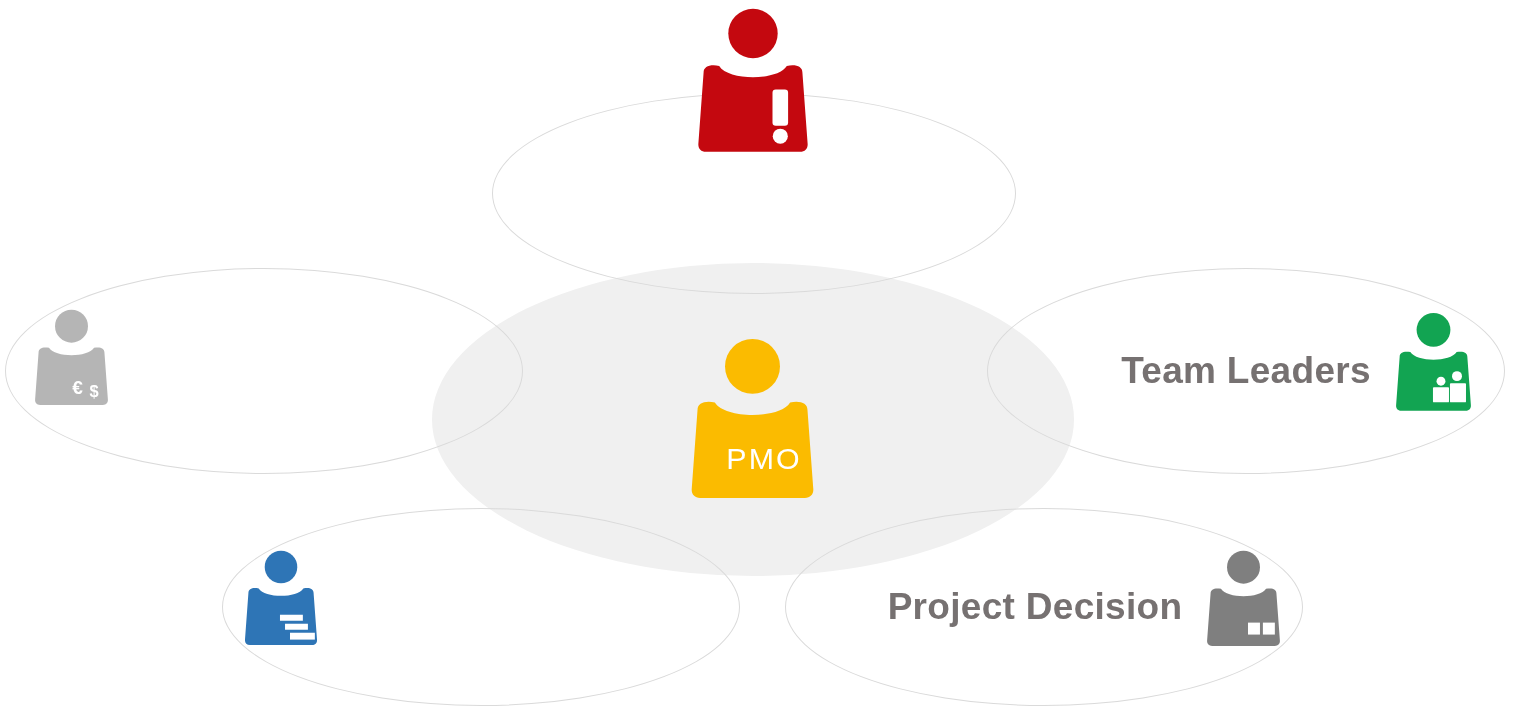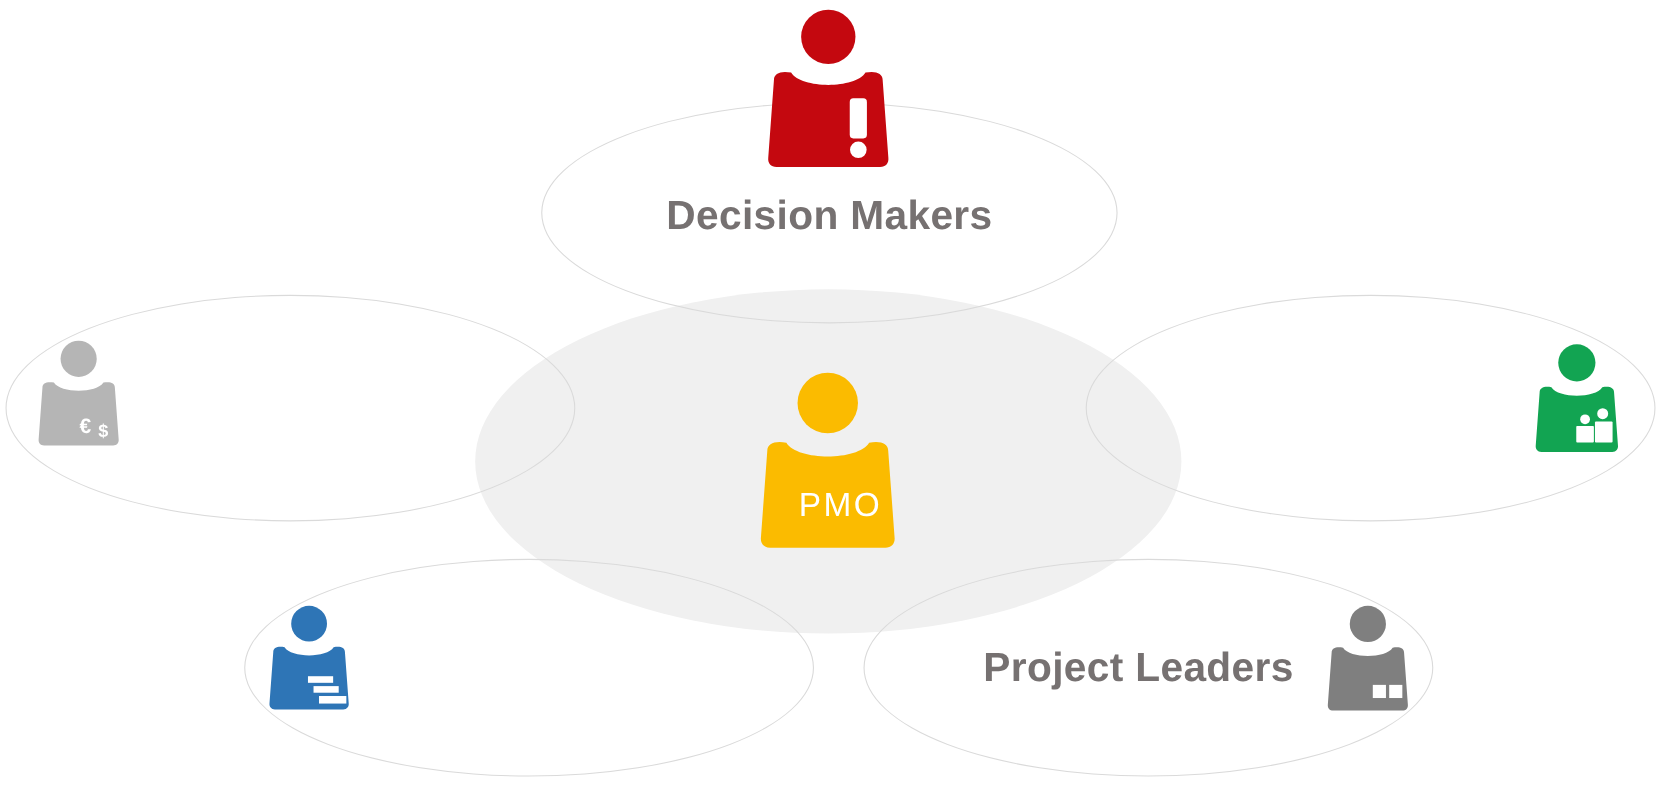--- a/index.html
+++ b/index.html
@@ -46,22 +46,22 @@
 <div class="canvas">
 
   <div class="center-ellipse" style="left:432px; top:263px; width:642px; height:313px;"></div>
 
   <div class="ellipse" style="left:492px; top:93px; width:524px; height:201px;"></div>
   <div class="ellipse" style="left:5px; top:268px; width:518px; height:206px;"></div>
   <div class="ellipse" style="left:987px; top:268px; width:518px; height:206px;"></div>
   <div class="ellipse" style="left:222px; top:508px; width:518px; height:198px;"></div>
   <div class="ellipse" style="left:785px; top:508px; width:518px; height:198px;"></div>
 
-  <div class="label" style="left:494px; top:174px; width:520px;">Decision Makers</div>
-  <div class="label" style="left:777px; top:585px; width:516px;">Project Leaders</div>
+  <div class="label" style="left:988px; top:349px; width:516px;">Team Leaders</div>
+  <div class="label" style="left:777px; top:585px; width:516px;">Project Decision</div>
 
   <svg class="figure" style="left:688px; top:6px;" width="130" height="146" viewBox="0 0 100 112">
     <circle cx="50" cy="21" r="19" fill="#C4080F"></circle>
     <path d="M12 51 C12 46.5 17 44.5 24 46 C31 57.5 69 57.5 76 46 C83 44.5 88 46.5 88 51 L92 105.5 C92.4 109.2 90.2 112 86.2 112 L13.8 112 C9.8 112 7.6 109.2 8 105.5 Z" fill="#C4080F"></path>
     <g>
       <rect x="65" y="64" width="12" height="28" rx="2.5" fill="#FFFFFF"></rect>
       <circle cx="71" cy="100" r="5.8" fill="#FFFFFF"></circle>
     </g>
   </svg>
 

